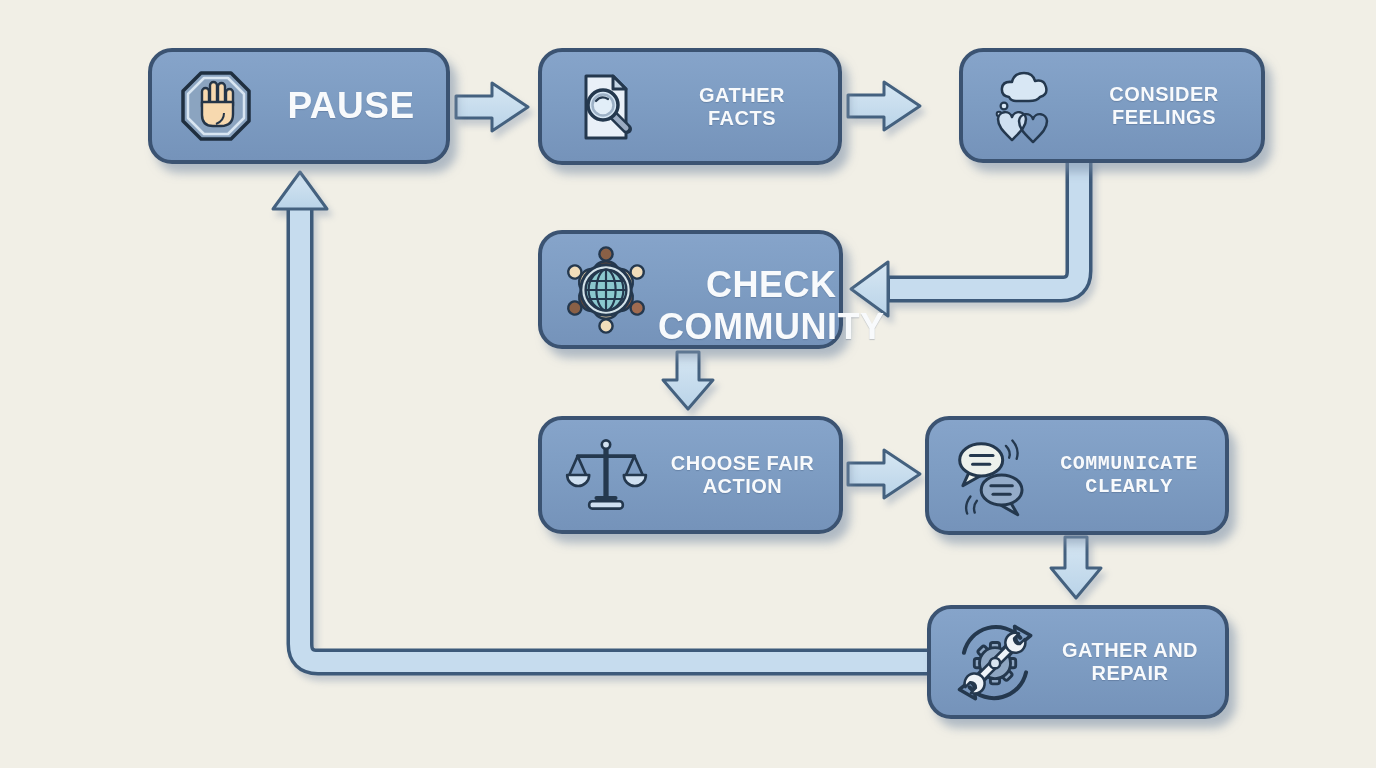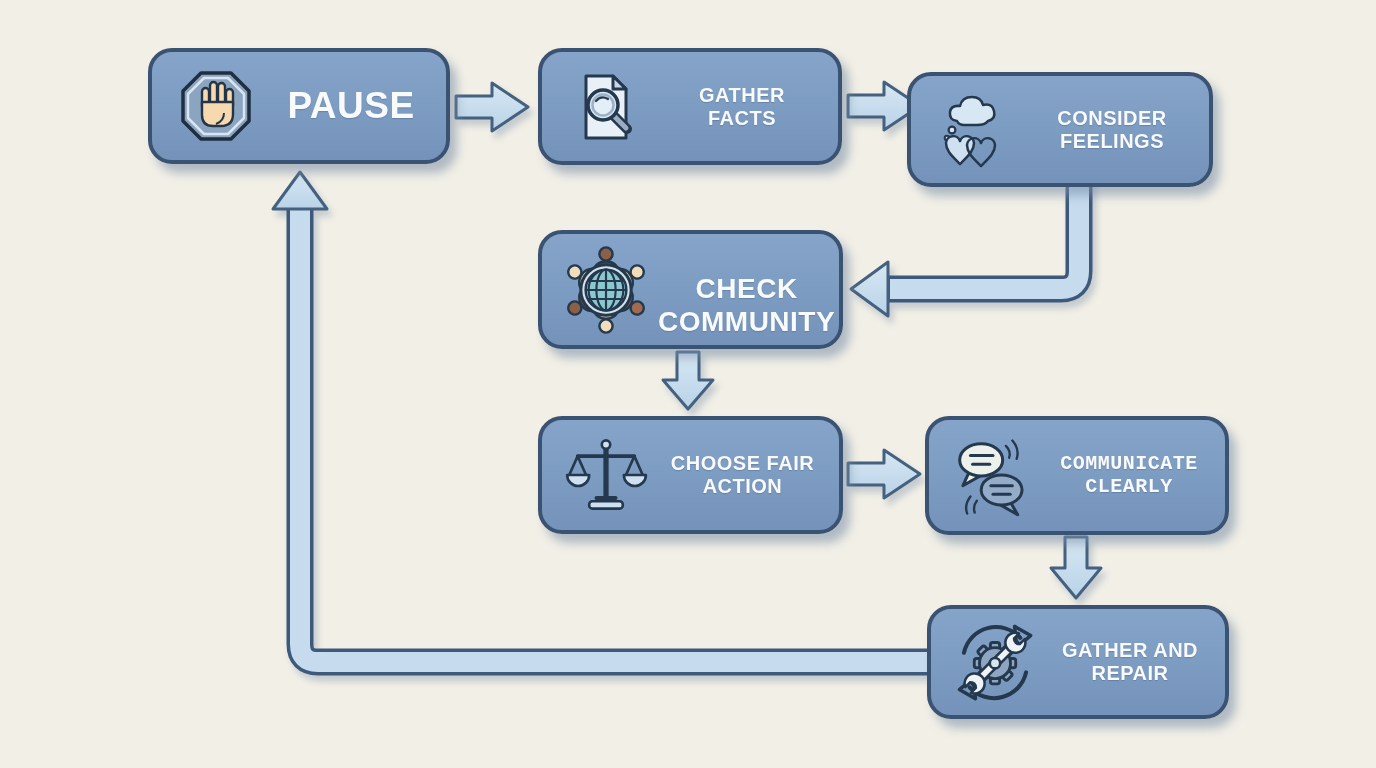--- a/index.html
+++ b/index.html
@@ -23,25 +23,25 @@
   }
   .node .iconwrap{flex:0 0 104px;display:flex;align-items:center;justify-content:center;}
   .node .label{
     flex:1;text-align:center;color:#f8fafc;font-weight:700;
     font-size:20px;line-height:1.13;letter-spacing:.5px;
     font-stretch:condensed;
     text-shadow:0 1px 1px rgba(40,60,90,.25);
   }
   .label .line{display:block;}
   #node-pause .label{font-size:37px;}
-  #node-check .label{font-size:28px;line-height:1.15;margin-top:32px;}
+  #node-check .label{font-size:36px;line-height:1.15;margin-top:32px;}
   
   #node-pause       {left:148px;top:48px; width:302px;height:116px;}
   #node-gather      {left:538px;top:48px; width:304px;height:117px;}
-  #node-consider    {left:907px;top:48px; width:306px;height:115px;margin-top:24px;}
+  #node-consider    {left:959px;top:48px; width:306px;height:115px;}
   #node-check       {left:538px;top:230px;width:305px;height:119px;}
   #node-choose      {left:538px;top:416px;width:305px;height:118px;}
   #node-communicate {left:925px;top:416px;width:304px;height:119px;font-family:Liberation Mono, monospace;}
   #node-review      {left:927px;top:605px;width:302px;height:114px;}
 </style>
 </head>
 <body>
 
 <div class="stage">
 

